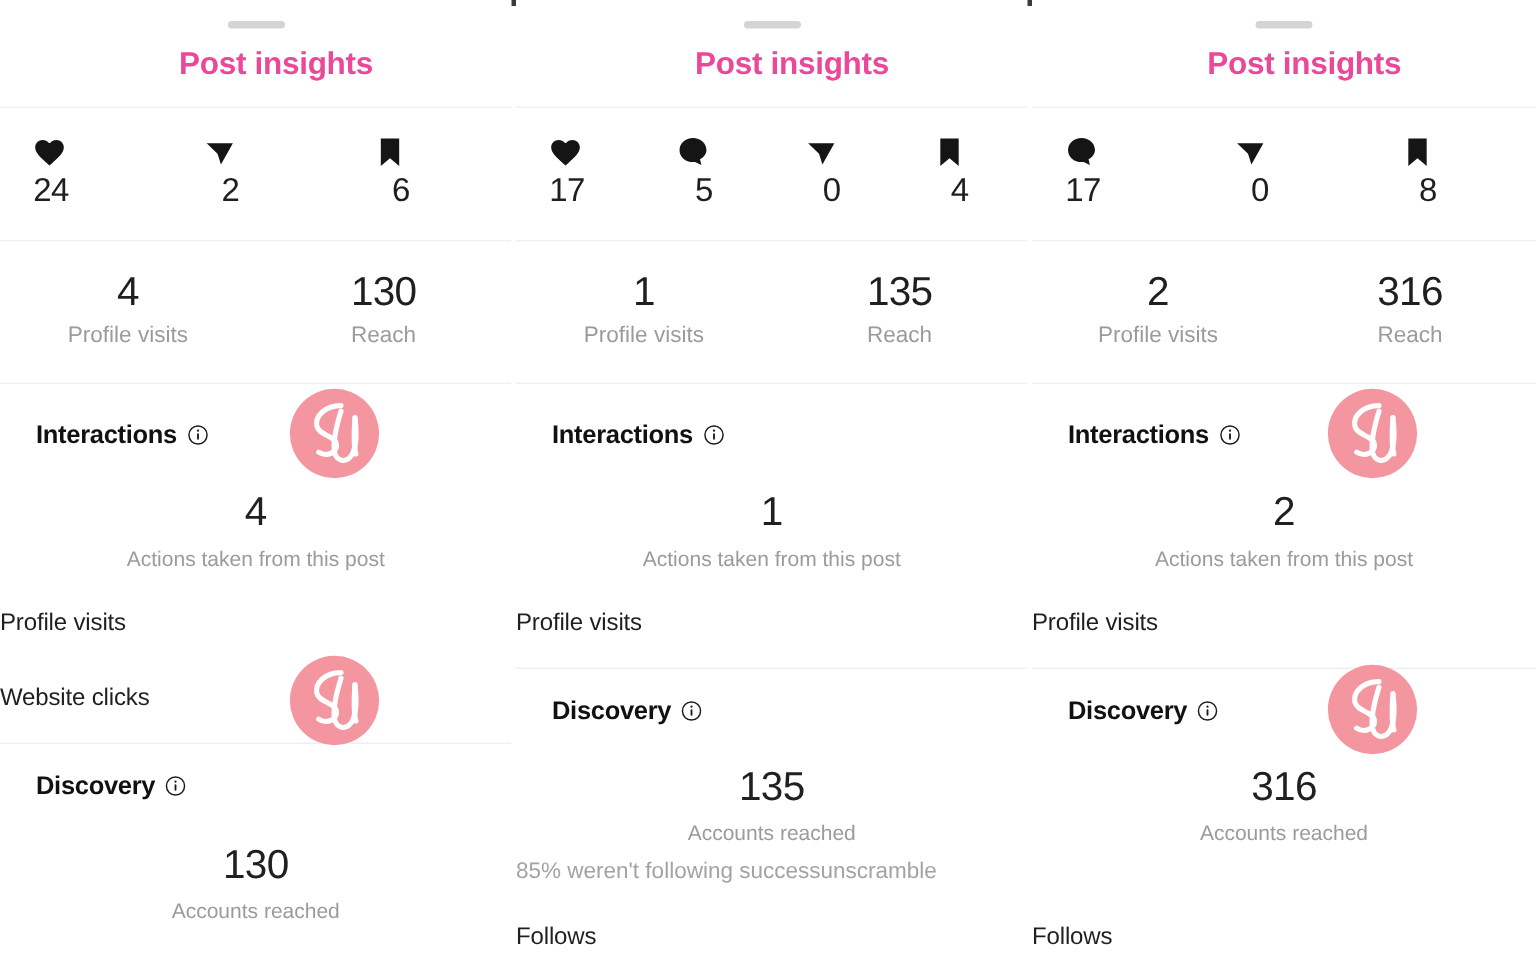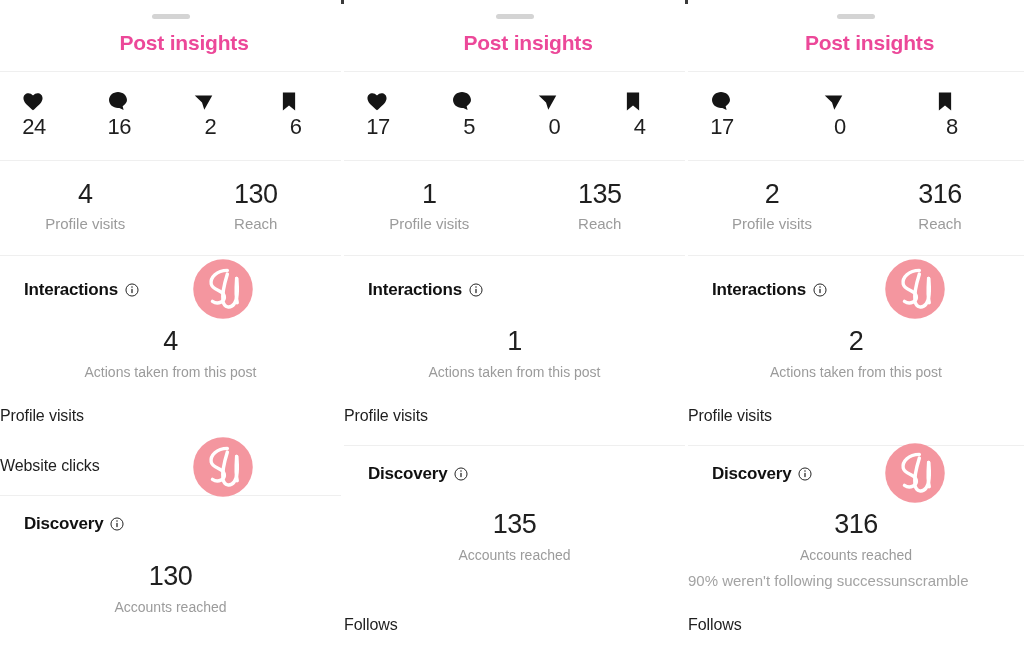--- a/index.html
+++ b/index.html
@@ -239,28 +239,20 @@
         <div class="icon-cell">
           <span class="icon-glyph">
             <svg width="22" height="20" viewBox="0 0 24 22">
                 <path fill="currentColor" d="M12 21.3 10.5 20C5 15 1.5 11.9 1.5 7.9 1.5 4.8 3.9 2.5 7 2.5c1.8 0 3.5.8 4.6 2.2h.8C13.5 3.3 15.2 2.5 17 2.5c3.1 0 5.5 2.3 5.5 5.4 0 4-3.5 7.1-9 12.1L12 21.3z"></path>
               </svg>
           </span>
           <span class="icon-count">24</span>
         </div>
         <div class="icon-cell">
           <span class="icon-glyph">
-            <svg width="22" height="22" viewBox="0 0 24 24">
-                <path fill="currentColor" d="M12 2.2c-5.4 0-9.8 3.9-9.8 8.8 0 4.8 4.4 8.7 9.8 8.7.5 0 1 0 1.5-.1l4.6 2.2-1-4.1c2.8-1.6 4.7-4.4 4.7-6.7 0-4.9-4.4-8.8-9.8-8.8z"></path>
-              </svg>
-          </span>
-          <span class="icon-count">16</span>
-        </div>
-        <div class="icon-cell">
-          <span class="icon-glyph">
             <svg width="21" height="21" viewBox="0 0 24 24">
                 <path fill="currentColor" d="M2 5.2 22 5.2 12.9 21.4 10.3 13.2 2 5.2z"></path>
               </svg>
           </span>
           <span class="icon-count">2</span>
         </div>
         <div class="icon-cell">
           <span class="icon-glyph">
             <svg width="18" height="21" viewBox="0 0 20 24">
                 <path fill="currentColor" d="M3 1.6h14v20.8L10 16.6 3 22.4V1.6z"></path>
@@ -411,20 +403,21 @@
               <circle cx="8" cy="8" r="6.9" fill="none" stroke="currentColor" stroke-width="1.1"></circle>
               <circle cx="8" cy="4.7" r="0.85" fill="currentColor"></circle>
               <rect x="7.3" y="6.6" width="1.4" height="5" rx="0.7" fill="currentColor"></rect>
             </svg>
         </span>
       </div>
       <div class="big-metric" style="top:508px;">
         <div class="num">135</div>
         <div class="cap">Accounts reached</div>
       </div>
+      <div class="pct-note" style="top:570px;">85% weren't following successunscramble</div>
       <div class="list-row" style="top:614px;">Follows</div>
 
     </div>
 
     <div class="panel p3">
       <div class="drag-handle"></div>
       <div class="sheet-title">Post insights</div>
       <div class="rule rule-header"></div>
 
       <div class="icon-row">
@@ -491,21 +484,20 @@
               <circle cx="8" cy="8" r="6.9" fill="none" stroke="currentColor" stroke-width="1.1"></circle>
               <circle cx="8" cy="4.7" r="0.85" fill="currentColor"></circle>
               <rect x="7.3" y="6.6" width="1.4" height="5" rx="0.7" fill="currentColor"></rect>
             </svg>
         </span>
       </div>
       <div class="big-metric" style="top:508px;">
         <div class="num">316</div>
         <div class="cap">Accounts reached</div>
       </div>
-      <div class="pct-note" style="top:570px;">90% weren't following successunscramble</div>
       <div class="list-row" style="top:614px;">Follows</div>
 
       <div class="watermark" style="left:196px; top:258px;">
         <svg viewBox="0 0 100 100">
           <circle cx="50" cy="50" r="48" fill="#F4969F"></circle>
           <path d="M57 20 C40 20 29 31 31 42 C33 52 50 52 52 61 C54 70 42 76 33 70" fill="none" stroke="#ffffff" stroke-width="5.5" stroke-linecap="round"></path>
           <path d="M57 26 C52 42 48 58 50 70 C52 80 62 82 68 74 C73 67 74 50 72 33" fill="none" stroke="#ffffff" stroke-width="5.5" stroke-linecap="round"></path>
           <path d="M72 33 C71 48 70 62 73 72" fill="none" stroke="#ffffff" stroke-width="5.5" stroke-linecap="round"></path>
         </svg>
       </div>

